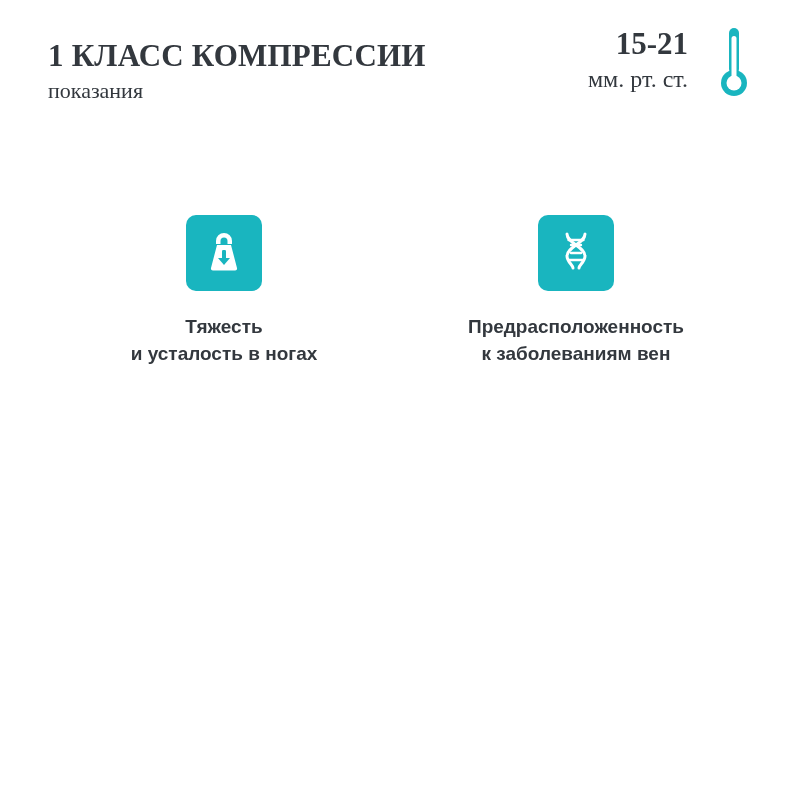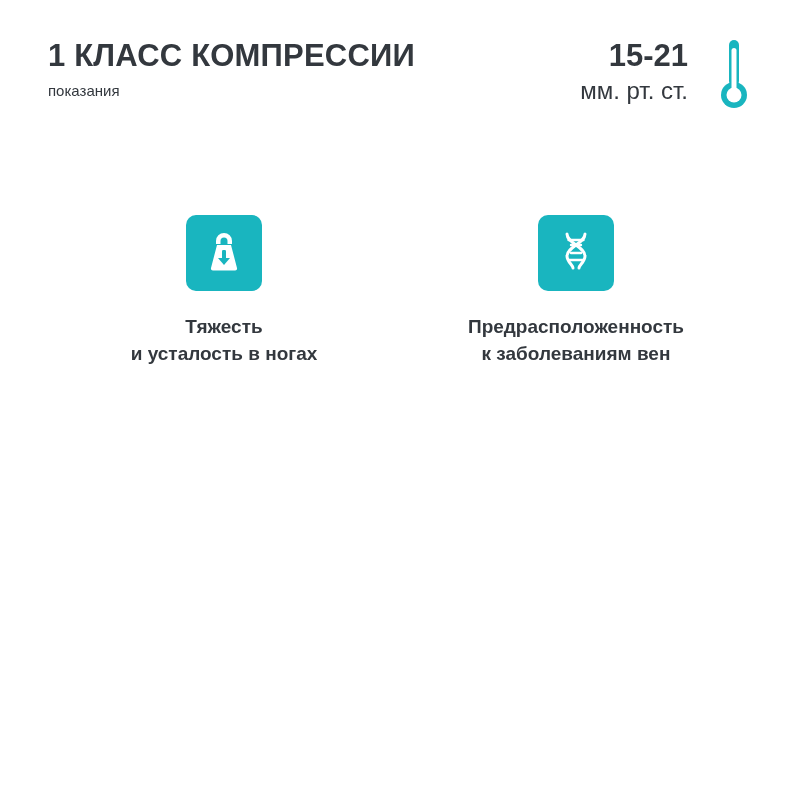--- a/index.html
+++ b/index.html
@@ -18,40 +18,41 @@
     position: relative;
     width: 800px;
     height: 800px;
     box-sizing: border-box;
   }
 
   
   .header {
     position: absolute;
     left: 48px;
-    top: 38px;
+    top: 26px;
     right: 48px;
     display: flex;
-    align-items: flex-start;
+    align-items: flex-end;
     justify-content: space-between;
+    font-family: Liberation Serif, serif;
   }
   .header-left {
     display: flex;
     flex-direction: column;
   }
   .title {
     font-size: 31px;
     font-weight: bold;
     letter-spacing: 0.2px;
     color: #33383e;
     line-height: 36px;
     white-space: nowrap;
   }
   .subtitle {
-    font-size: 15px;
+    font-size: 22px;
     font-weight: normal;
     color: #33383e;
     line-height: 30px;
     margin-top: 2px;
   }
   .header-right {
     display: flex;
     align-items: flex-start;
     gap: 28px;
   }

